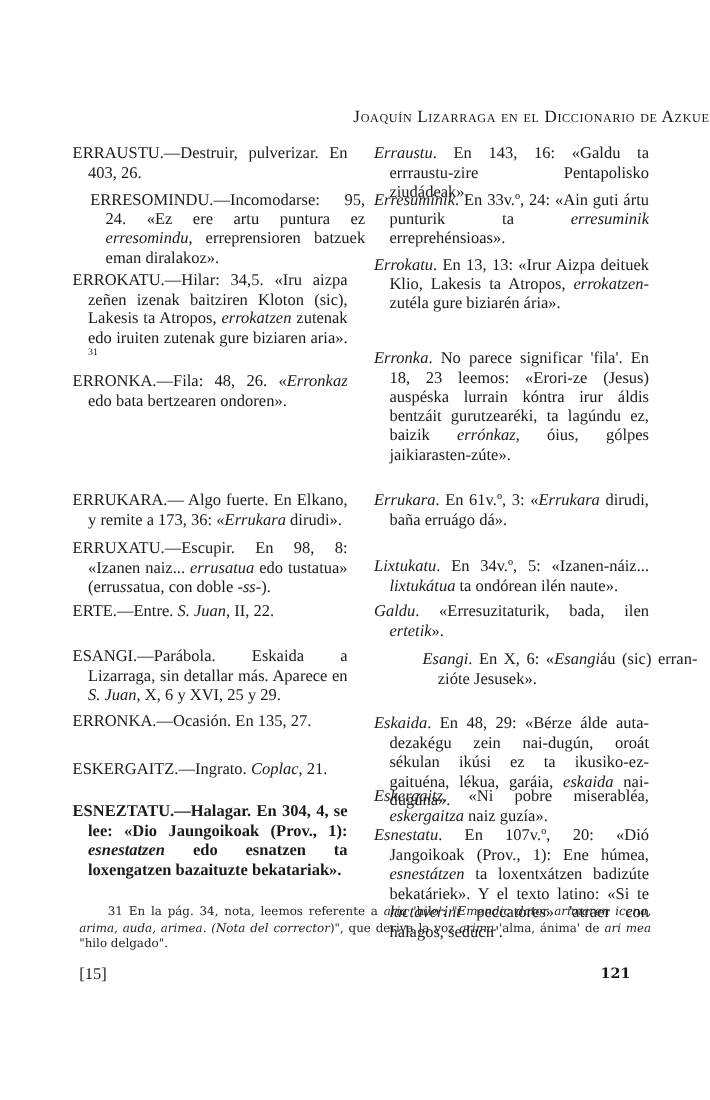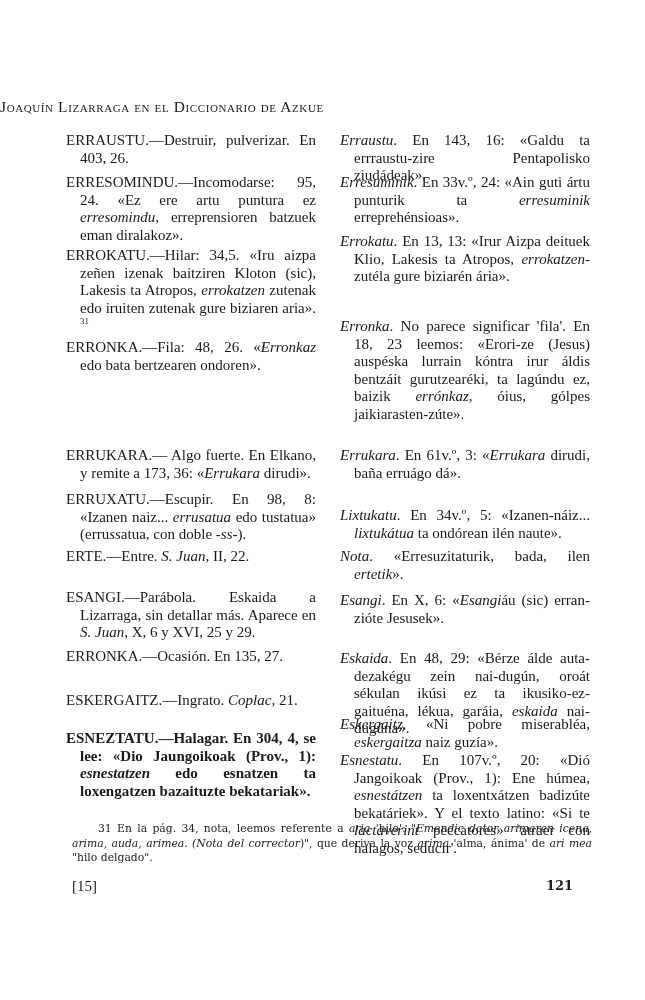--- a/index.html
+++ b/index.html
@@ -1,58 +1,58 @@
 <!DOCTYPE html>
 <html><head>
 <meta charset="utf-8">
 <style>
   html, body { margin: 0; padding: 0; background: #ffffff; }
   body { width: 645px; height: 1000px; position: relative; overflow: hidden;
          font-family: "Liberation Serif", "DejaVu Serif", serif; color: #1a1a1a; }
-  .running-head { position: absolute; top: 98px; left: 0; width: 645px; text-align: left;
+  .running-head { position: absolute; top: 98px; left: 0; width: 645px; text-align: right;
          font-size: 15.5px; letter-spacing: 0.6px; font-variant: small-caps; }
   .col-left, .col-right { position: absolute; font-size: 15px; line-height: 17.6px; }
   .col-left { left: 66px; width: 250px; }
   .col-right { left: 340px; width: 250px; }
   .entry { position: absolute; left: 0; width: 100%; text-align: justify; padding-left: 14px; text-indent: -14px; box-sizing: border-box; }
   i { font-style: italic; }
   sup { font-size: 9px; vertical-align: 6px; line-height: 0; }
   .footnote { position: absolute; left: 72px; top: 822px; width: 520px; font-family: "DejaVu Serif", serif;
          font-size: 10.8px; line-height: 14.5px; text-align: justify; color: #222; }
   .fn-first { text-indent: 26px; }
   .folio-left { position: absolute; left: 72px; top: 878px; font-size: 15px; }
   .folio-right { position: absolute; left: 546px; top: 878px; font-size: 15px; font-weight: bold; font-family: "DejaVu Serif", serif; font-size: 13px; }
 </style>
 </head>
 <body>
 
 <div class="running-head">Joaquín Lizarraga en el Diccionario de Azkue</div>
 
 <div class="col-left" id="colL" style="top: 0px;">
     <div class="entry" style="top: 132px;"><span>ERRAUSTU.</span><span>—Destruir, pulverizar. En 403, 26.</span></div>
-    <div class="entry" style="top: 174px;"><span>ERRESOMINDU.</span><span>—Incomodarse: 95, 24. «Ez ere artu puntura ez </span><i>erresomindu</i><span>, erreprensioren batzuek eman diralakoz».</span></div>
+    <div class="entry" style="top: 174px; margin-left: 16px;"><span>ERRESOMINDU.</span><span>—Incomodarse: 95, 24. «Ez ere artu puntura ez </span><i>erresomindu</i><span>, erreprensioren batzuek eman diralakoz».</span></div>
     <div class="entry" style="top: 247px;"><span>ERROKATU.</span><span>—Hilar: 34,5. «Iru aizpa zeñen izenak baitziren Kloton (sic), Lakesis ta Atropos, </span><i>errokatzen</i><span> zutenak edo iruiten zutenak gure biziaren aria».</span><sup> 31</sup></div>
     <div class="entry" style="top: 339px;"><span>ERRONKA.</span><span>—Fila: 48, 26. «</span><i>Erronkaz</i><span> edo bata bertzearen ondoren».</span></div>
     <div class="entry" style="top: 447px;"><span>ERRUKARA.</span><span>— Algo fuerte. En Elkano, y remite a 173, 36: «</span><i>Errukara</i><span> dirudi».</span></div>
     <div class="entry" style="top: 491px;"><span>ERRUXATU.</span><span>—Escupir. En 98, 8: «Izanen naiz... </span><i>errusatua</i><span> edo tustatua» (erru</span><i>ss</i><span>atua, con doble </span><i>-ss-</i><span>).</span></div>
     <div class="entry" style="top: 548px;"><span>ERTE.</span><span>—Entre. </span><i>S. Juan</i><span>, II, 22.</span></div>
     <div class="entry" style="top: 589px;"><span>ESANGI.</span><span>—Parábola. Eskaida a Lizarraga, sin detallar más. Aparece en </span><i>S. Juan</i><span>, X, 6 y XVI, 25 y 29.</span></div>
     <div class="entry" style="top: 648px;"><span>ERRONKA.</span><span>—Ocasión. En 135, 27.</span></div>
     <div class="entry" style="top: 692px;"><span>ESKERGAITZ.</span><span>—Ingrato. </span><i>Coplac</i><span>, 21.</span></div>
     <div class="entry" style="top: 730px; font-weight: bold;"><span>ESNEZTATU.</span><span>—Halagar. En 304, 4, se lee: «Dio Jaungoikoak (Prov., 1): </span><i>esnestatzen</i><span> edo esnatzen ta loxengatzen bazaituzte bekatariak».</span></div>
   </div>
 <div class="col-right" id="colR" style="top: 0px;">
     <div class="entry" style="top: 132px;"><i>Erraustu</i><span>. En 143, 16: «Galdu ta errraustu-zire Pentapolisko ziudádeak».</span></div>
     <div class="entry" style="top: 174px;"><i>Erresuminik</i><span>. En 33v.º, 24: «Ain guti ártu punturik ta </span><i>erresuminik</i><span> erreprehénsioas».</span></div>
     <div class="entry" style="top: 233px;"><i>Errokatu</i><span>. En 13, 13: «Irur Aizpa deituek Klio, Lakesis ta Atropos, </span><i>errokatzen</i><span>-zutéla gure biziarén ária».</span></div>
     <div class="entry" style="top: 318px;"><i>Erronka</i><span>. No parece significar 'fila'. En 18, 23 leemos: «Erori-ze (Jesus) auspéska lurrain kóntra irur áldis bentzáit gurutzearéki, ta lagúndu ez, baizik </span><i>errónkaz</i><span>, óius, gólpes jaikiarasten-zúte».</span></div>
     <div class="entry" style="top: 447px;"><i>Errukara</i><span>. En 61v.º, 3: «</span><i>Errukara</i><span> dirudi, baña erruágo dá».</span></div>
     <div class="entry" style="top: 507px;"><i>Lixtukatu</i><span>. En 34v.º, 5: «Izanen-náiz... </span><i>lixtukátua</i><span> ta ondórean ilén naute».</span></div>
-    <div class="entry" style="top: 548px;"><i>Nota</i><span>. «Erresuzitaturik, bada, ilen </span><i>ertetik</i><span>».</span></div>
-    <div class="entry" style="top: 592px;"><i>Esangi</i><span>. En X, 6: «</span><i>Esangi</i><span>áu (sic) erran-zióte Jesusek».</span></div>
+    <div class="entry" style="top: 548px;"><i>Galdu</i><span>. «Erresuzitaturik, bada, ilen </span><i>ertetik</i><span>».</span></div>
+    <div class="entry" style="top: 592px; margin-left: 44px;"><i>Esangi</i><span>. En X, 6: «</span><i>Esangi</i><span>áu (sic) erran-zióte Jesusek».</span></div>
     <div class="entry" style="top: 650px;"><i>Eskaida</i><span>. En 48, 29: «Bérze álde auta-dezakégu zein nai-dugún, oroát sékulan ikúsi ez ta ikusiko-ez-gaituéna, lékua, garáia, </span><i>eskaida</i><span> nai-dugúna».</span></div>
     <div class="entry" style="top: 716px;"><i>Eskergaitz</i><span>. «Ni pobre miserabléa, </span><i>eskergaitza</i><span> naiz guzía».</span></div>
     <div class="entry" style="top: 752px;"><i>Esnestatu</i><span>. En 107v.º, 20: «Dió Jangoikoak (Prov., 1): Ene húmea, </span><i>esnestátzen</i><span> ta loxentxátzen badizúte bekatáriek». Y el texto latino: «Si te </span><i>lactaverint</i><span> peccatores» 'atraer con halagos, seducir'.</span></div>
   </div>
 
 <div class="footnote fn-first" id="fn"><span>31  </span><span>En la pág. 34, nota, leemos referente a </span><i>aria</i><span> 'hilo': "</span><i>Emendic dator arimaren icena, arima, auda, arimea. (</i><i>Nota del corrector</i><span>)", que deriva la voz </span><i>arima</i><span> 'alma, ánima' de </span><i>ari mea</i><span> "hilo delgado".</span></div>
 
 <div class="folio-left">[15]</div>
 <div class="folio-right">121</div>
 

